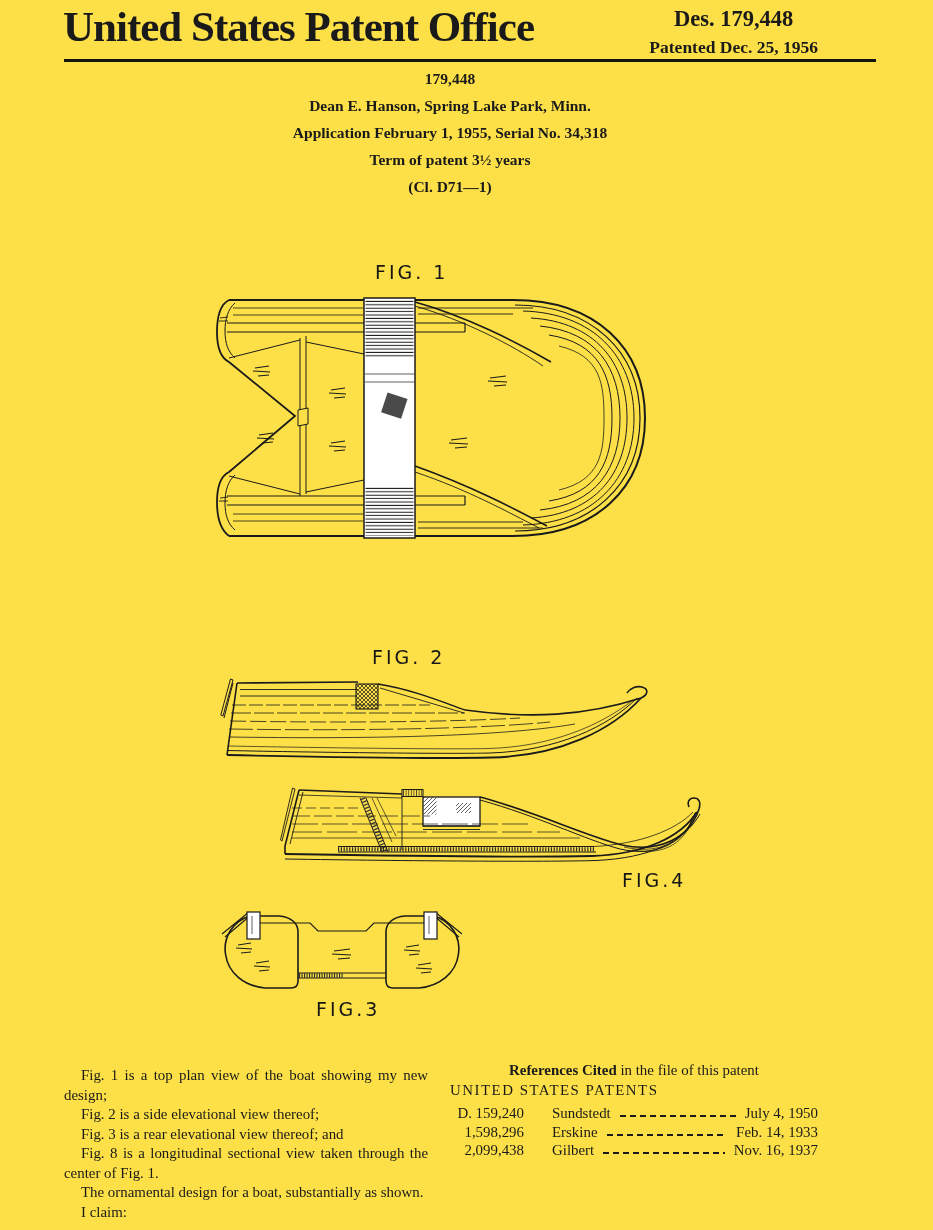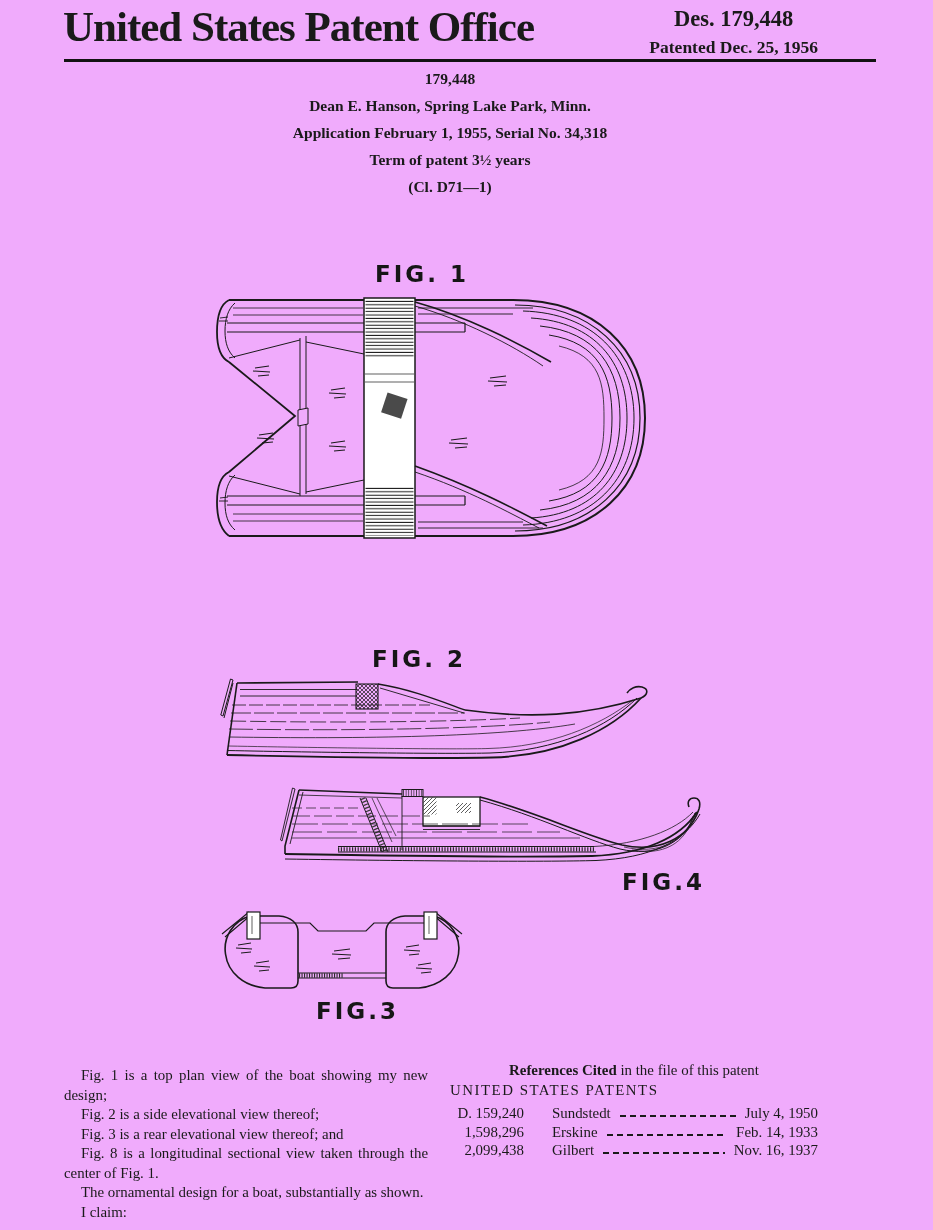--- a/index.html
+++ b/index.html
@@ -1,28 +1,28 @@
 <!DOCTYPE html>
 <html><head>
 <meta charset="utf-8">
 <style>
   html,body{margin:0;padding:0;background:#e8e8e8;}
-  .page{position:relative;width:933px;height:1230px;background:#f0abfc;color:#1a1a1a;
+  .page{position:relative;width:933px;height:1230px;background:#fde047;color:#1a1a1a;
         font-family:"Liberation Serif",serif;overflow:hidden;margin:0 auto;}
   .office{position:absolute;left:63px;top:2px;font-size:43px;font-weight:700;
           letter-spacing:-1px;white-space:nowrap;}
   .hdr-right{position:absolute;right:115px;top:6px;text-align:center;}
   .hdr-num{font-size:22.5px;font-weight:700;white-space:nowrap;}
   .hdr-date{font-size:17.5px;font-weight:700;margin-top:5px;white-space:nowrap;}
   .rule{position:absolute;left:64px;top:59px;width:812px;height:3px;background:#121212;}
   .title-block{position:absolute;left:150px;top:70px;width:600px;text-align:center;
                font-weight:700;font-size:15.5px;}
   .title-block div{margin-bottom:9px;white-space:nowrap;}
-  .fig-label{position:absolute;font-family:"DejaVu Sans",sans-serif;font-size:23px;
-             letter-spacing:3px;color:#161616;white-space:nowrap;font-weight:bold;}
+  .fig-label{position:absolute;font-family:"DejaVu Sans",sans-serif;font-size:19px;
+             letter-spacing:3px;color:#161616;white-space:nowrap;}
   .figure{position:absolute;}
   .claims{position:absolute;left:64px;top:1066px;width:364px;font-size:14.9px;
           line-height:19.5px;text-align:justify;}
   .claims p{margin:0;text-indent:17px;}
   .refs{position:absolute;left:450px;top:1062px;width:368px;font-size:14.9px;}
   .refs-heading{text-align:center;white-space:nowrap;}
   .refs-heading .b{font-weight:700;}
   .refs-sub{text-align:left;margin-top:3px;letter-spacing:1.5px;white-space:nowrap;}
   .ref-rows{margin-top:5px;}
   .ref-row{display:flex;align-items:baseline;line-height:18.5px;}

